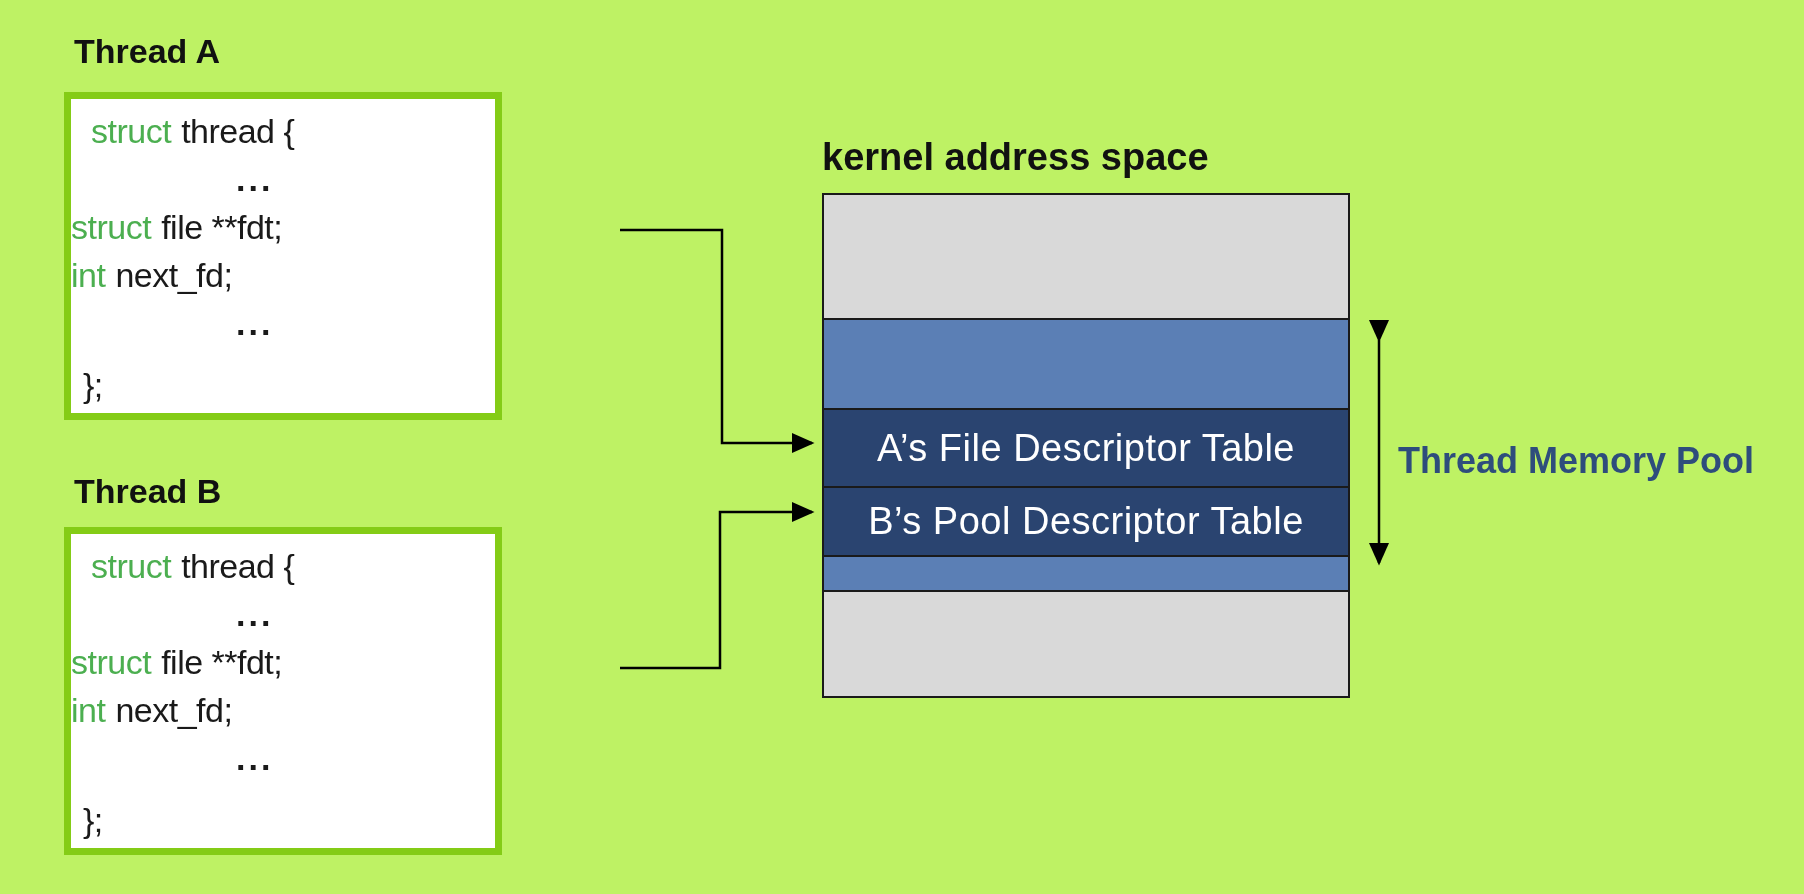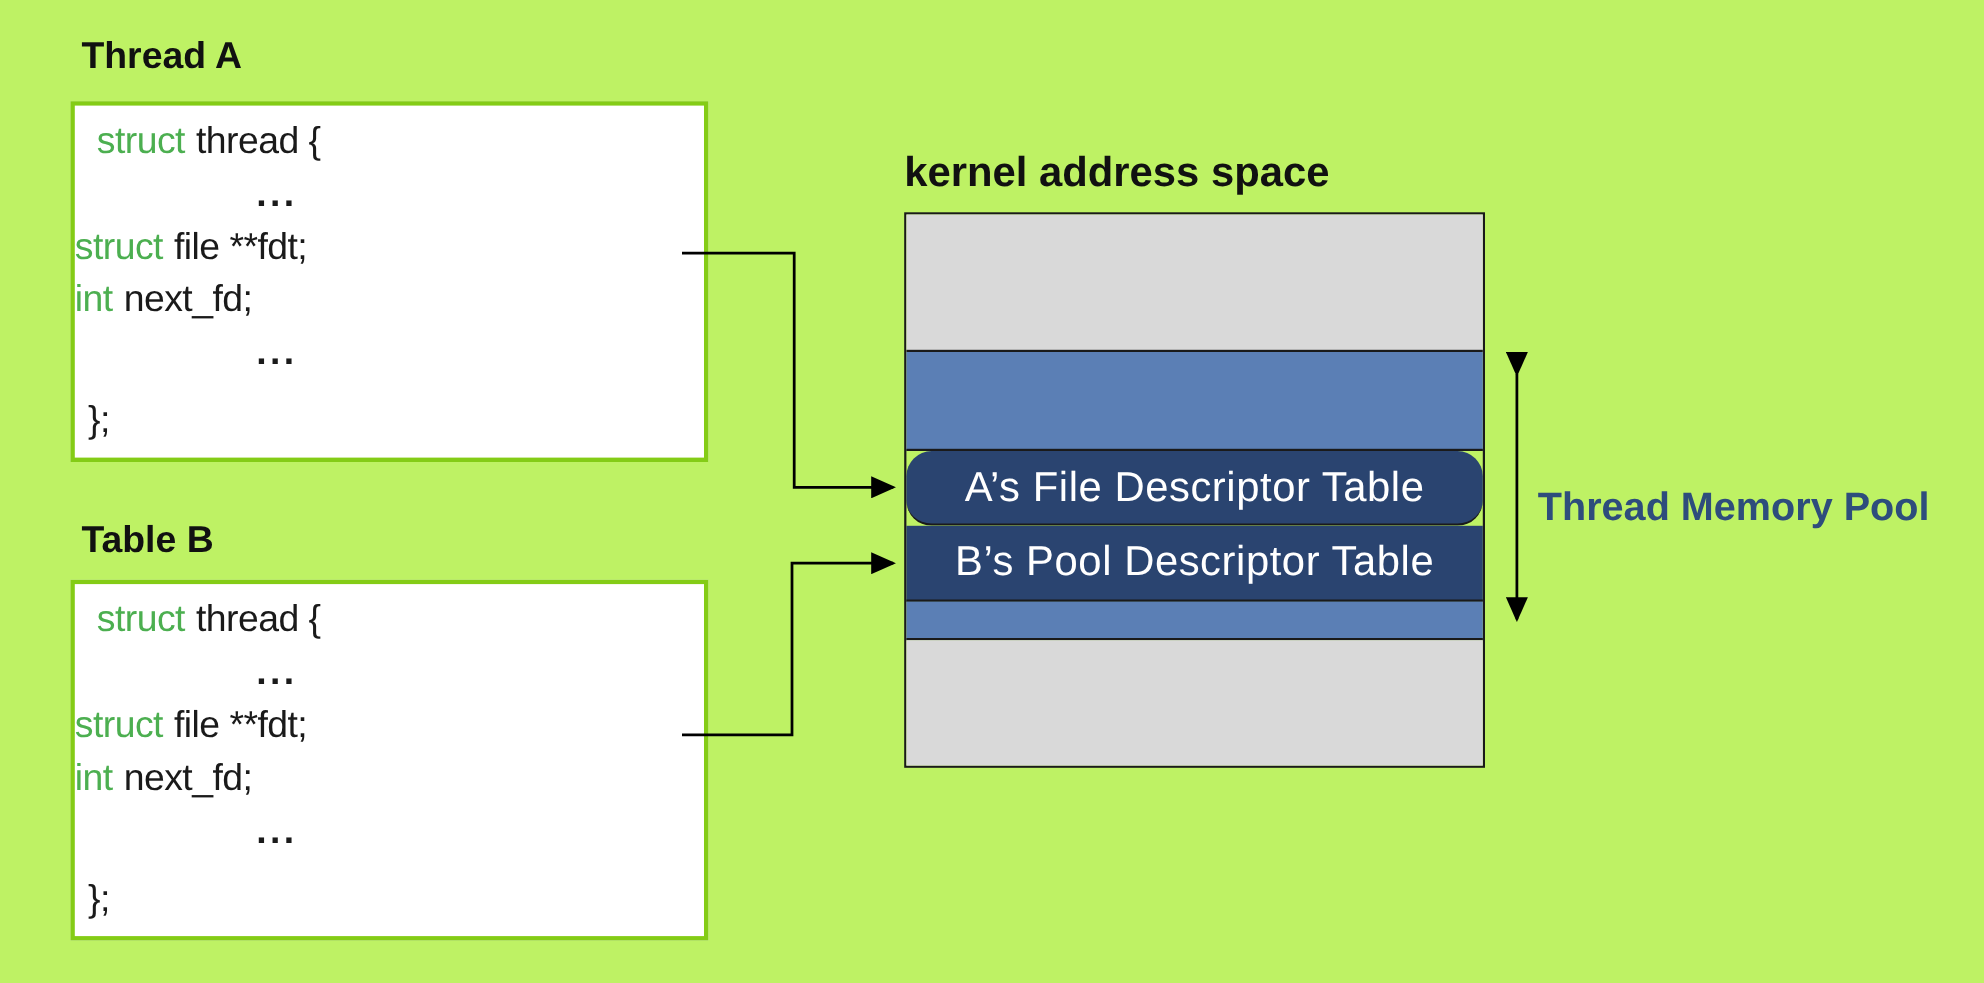--- a/index.html
+++ b/index.html
@@ -24,24 +24,24 @@
     font-weight: bold;
     color: #111111;
     letter-spacing: 0px;
   }
   .thread-label.a { top: 32px; }
   .thread-label.b { top: 472px; }
 
   .code-box {
     position: absolute;
     left: 64px;
-    width: 580px;
+    width: 438px;
     height: 328px;
     background: #ffffff;
-    border: 4px solid #84cc16;
+    border: 7px solid #84cc16;
     box-sizing: border-box;
     font-size: 34px;
     line-height: 48px;
     color: #1a1a1a;
     letter-spacing: -0.5px;
   }
   .code-box.a { top: 92px; }
   .code-box.b { top: 527px; }
 
   .code-line { position: relative; white-space: pre; }
@@ -84,21 +84,21 @@
   .kblock.gray { background: #d9d9d9; }
   .kblock.blue { background: #5b7fb5; }
   .kblock.navy {
     background: #2a4470;
     color: #ffffff;
     font-size: 38px;
     letter-spacing: 0.5px;
   }
   .kb-free-top   { height: 125px; }
   .kb-pool-upper { height: 90px; }
-  .kb-fdt-a      { height: 68px; border-radius: 23px; }
+  .kb-fdt-a      { height: 78px; }
   .kb-fdt-b      { height: 69px; }
   .kb-pool-lower { height: 35px; }
   .kb-free-bottom{ flex: 1; }
 
   
   .pool-label {
     position: absolute;
     left: 1398px;
     top: 440px;
     width: 400px;
@@ -125,21 +125,21 @@
   <div class="thread-label a">Thread A</div>
   <div class="code-box a">
     <div class="code-line l1"><span class="kw">struct</span><span>thread {</span></div>
     <div class="code-line dots">...</div>
     <div class="code-line decl"><span class="kw">struct</span><span>file **fdt;</span></div>
     <div class="code-line decl"><span class="kw">int</span><span>next_fd;</span></div>
     <div class="code-line dots">...</div>
     <div class="code-line close">};</div>
   </div>
 
-  <div class="thread-label b">Table B</div>
+  <div class="thread-label b">Thread B</div>
   <div class="code-box b">
     <div class="code-line l1"><span class="kw">struct</span><span>thread {</span></div>
     <div class="code-line dots">...</div>
     <div class="code-line decl"><span class="kw">struct</span><span>file **fdt;</span></div>
     <div class="code-line decl"><span class="kw">int</span><span>next_fd;</span></div>
     <div class="code-line dots">...</div>
     <div class="code-line close">};</div>
   </div>
 
   <div class="kernel-title">kernel address space</div>

